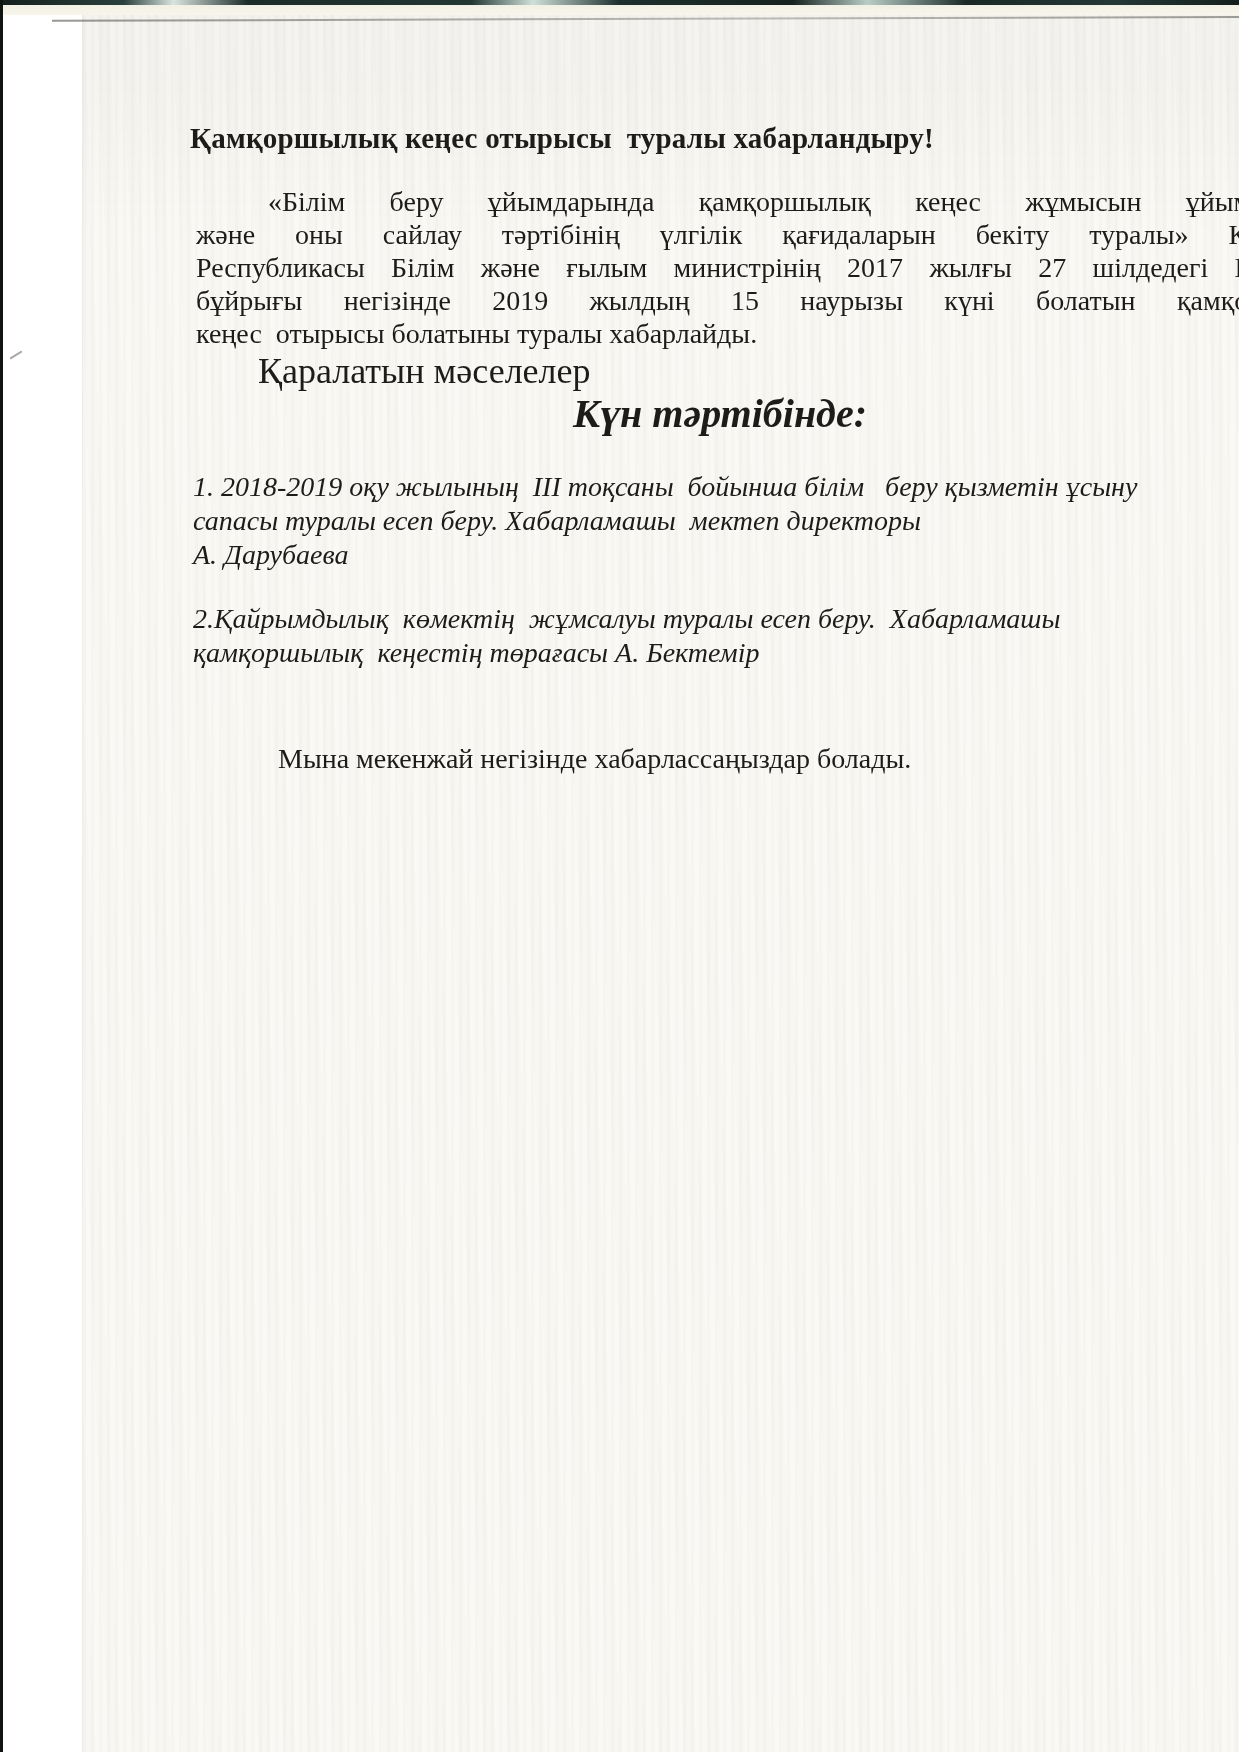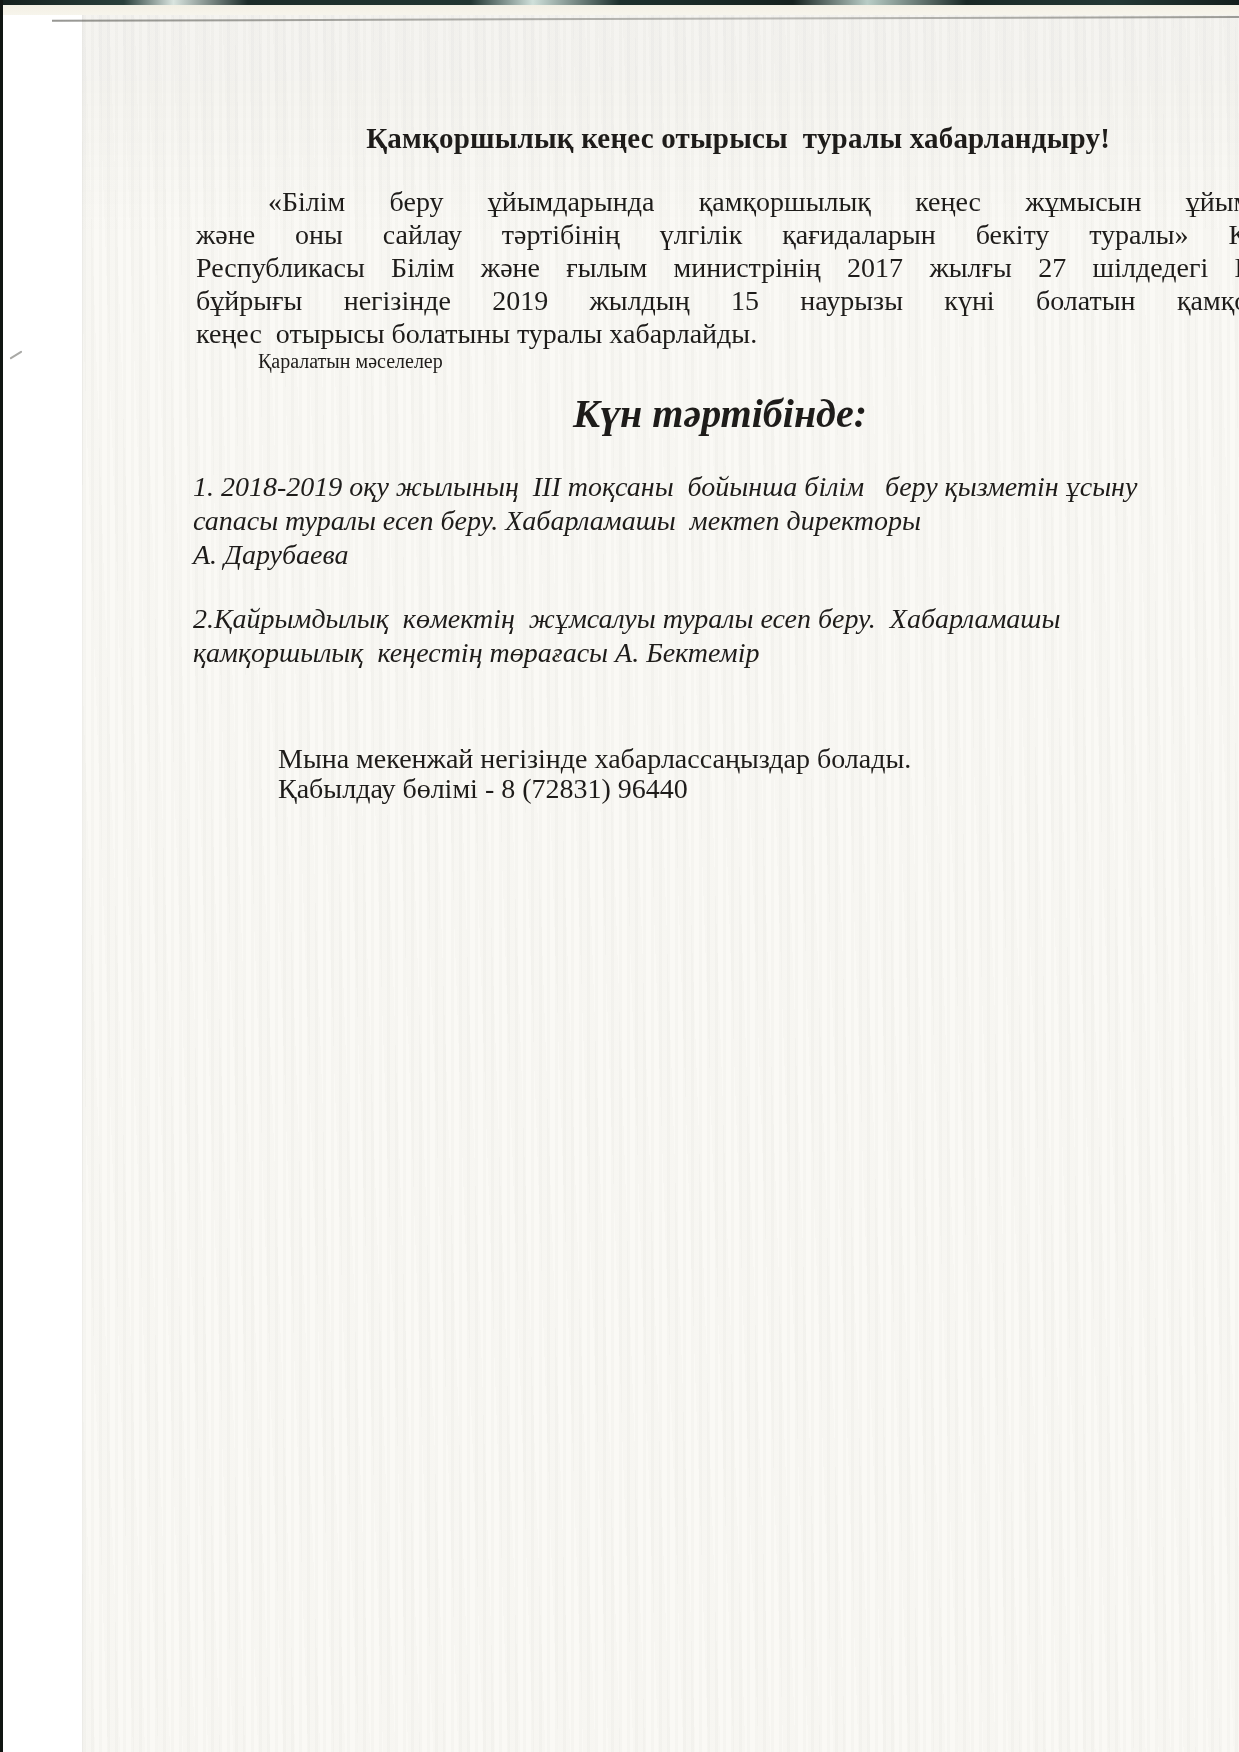--- a/index.html
+++ b/index.html
@@ -43,34 +43,34 @@
     border-left: 1px solid rgba(0,0,0,0.045);
   }
   .scan-left-mark {
     position: absolute; top: 354px; left: 9px; width: 14px; height: 2px;
     background: #a9a9a6; transform: rotate(-32deg); border-radius: 2px;
   }
 
   
   .doc-title {
     position: absolute; top: 122px; left: 190px; width: 920px;
-    font-size: 29px; font-weight: bold; text-align: right;
+    font-size: 29px; font-weight: bold; text-align: left;
     white-space: pre; letter-spacing: 0.2px;
   }
   .body-paragraph {
     position: absolute; top: 185px; left: 196px; width: 1153px;
     font-size: 28px; line-height: 33px;
   }
   .just-line { text-align: justify; text-align-last: justify; white-space: normal; }
   .just-line.indented { padding-left: 72px; }
   .plain-line { white-space: pre; }
 
   .issues-label {
     position: absolute; top: 350px; left: 258px;
-    font-size: 20px; white-space: pre;
+    font-size: 36px; white-space: pre;
   }
   .agenda-heading {
     position: absolute; top: 390px; left: 196px; width: 1048px;
     font-size: 40px; font-weight: bold; font-style: italic;
     text-align: center; white-space: pre;
   }
   .agenda-item {
     position: absolute; left: 193px; width: 1150px;
     font-size: 28px; font-style: italic; line-height: 34px;
   }
@@ -111,14 +111,13 @@
   <div class="plain-line">А. Дарубаева</div>
 </div>
 
 <div class="agenda-item agenda-item-2">
   <div class="plain-line">2.Қайрымдылық  көмектің  жұмсалуы туралы есеп беру.  Хабарламашы</div>
   <div class="plain-line">қамқоршылық  кеңестің төрағасы А. Бектемір</div>
 </div>
 
 <div class="contact-block">
   <div class="plain-line">Мына мекенжай негізінде хабарлассаңыздар болады.</div>
-  <div class="plain-line">Қабылдау бөлімі - 8 (72831) 96440</div>
 </div>
 
 </body></html>

